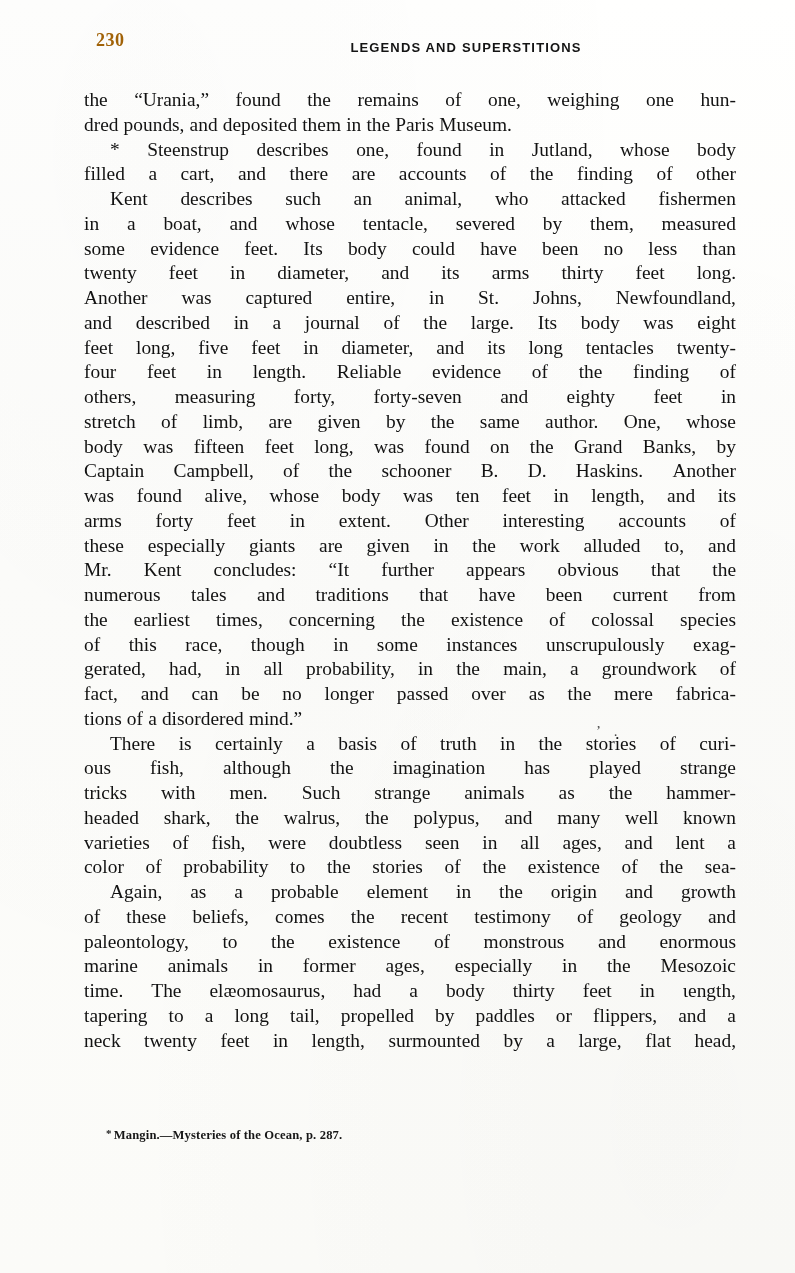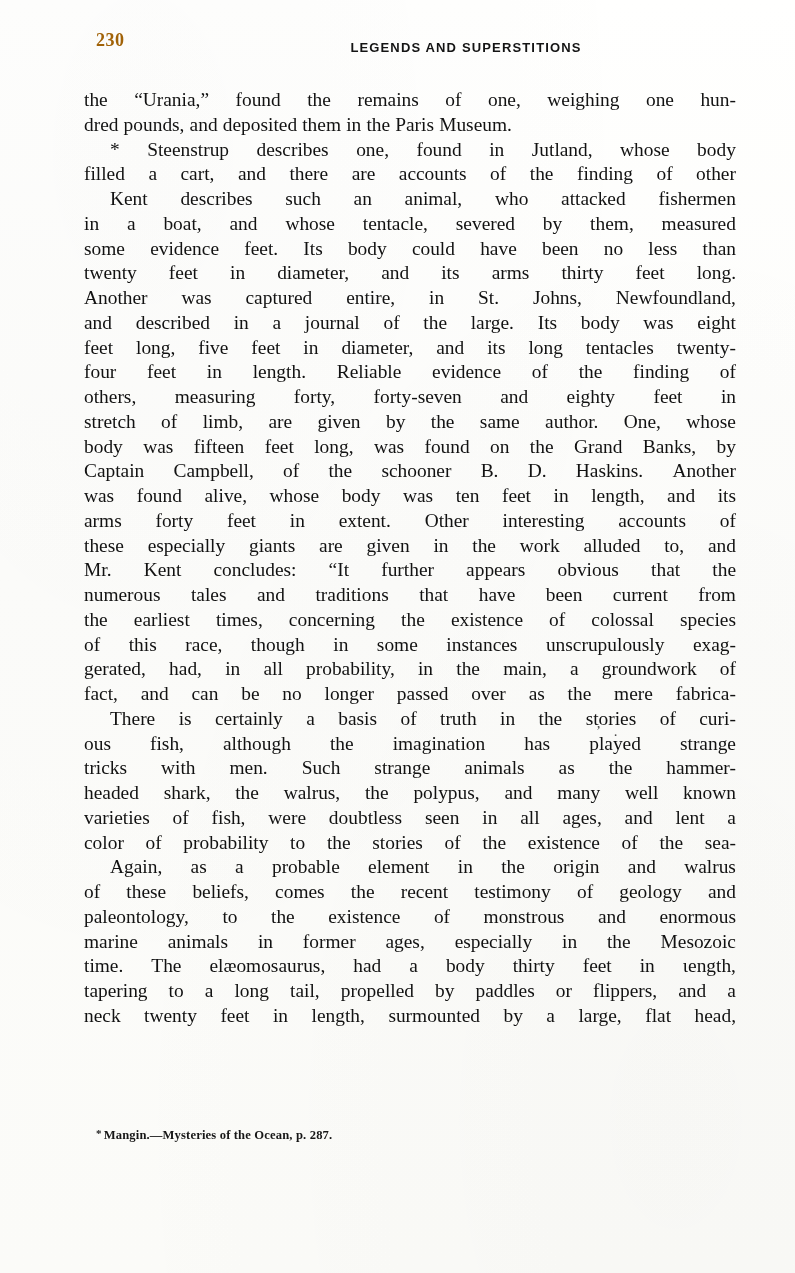--- a/index.html
+++ b/index.html
@@ -103,21 +103,21 @@
     position: absolute;
     left: 596px;
     top: 723px;
     font-size: 15px;
     color: #2b2b2b;
     letter-spacing: 5px;
     opacity: 0.85;
   }
   .footnote {
     position: absolute;
-    left: 96px;
+    left: 106px;
     top: 1127px;
     font-family: "Liberation Serif", "DejaVu Serif", serif;
     font-weight: bold;
     font-size: 12.6px;
     letter-spacing: 0.15px;
     color: #171717;
   }
   .fn-star {
     font-size: 11px;
     vertical-align: 2px;
@@ -159,31 +159,32 @@
         <div class="ln-j"><span>Captain</span><span>Campbell,</span><span>of</span><span>the</span><span>schooner</span><span>B.</span><span>D.</span><span>Haskins.</span><span>Another</span></div>
         <div class="ln-j"><span>was</span><span>found</span><span>alive,</span><span>whose</span><span>body</span><span>was</span><span>ten</span><span>feet</span><span>in</span><span>length,</span><span>and</span><span>its</span></div>
         <div class="ln-j"><span>arms</span><span>forty</span><span>feet</span><span>in</span><span>extent.</span><span>Other</span><span>interesting</span><span>accounts</span><span>of</span></div>
         <div class="ln-j"><span>these</span><span>especially</span><span>giants</span><span>are</span><span>given</span><span>in</span><span>the</span><span>work</span><span>alluded</span><span>to,</span><span>and</span></div>
         <div class="ln-j"><span>Mr.</span><span>Kent</span><span>concludes:</span><span>“It</span><span>further</span><span>appears</span><span>obvious</span><span>that</span><span>the</span></div>
         <div class="ln-j"><span>numerous</span><span>tales</span><span>and</span><span>traditions</span><span>that</span><span>have</span><span>been</span><span>current</span><span>from</span></div>
         <div class="ln-j"><span>the</span><span>earliest</span><span>times,</span><span>concerning</span><span>the</span><span>existence</span><span>of</span><span>colossal</span><span>species</span></div>
         <div class="ln-j"><span>of</span><span>this</span><span>race,</span><span>though</span><span>in</span><span>some</span><span>instances</span><span>unscrupulously</span><span>exag-</span></div>
         <div class="ln-j"><span>gerated,</span><span>had,</span><span>in</span><span>all</span><span>probability,</span><span>in</span><span>the</span><span>main,</span><span>a</span><span>groundwork</span><span>of</span></div>
         <div class="ln-j"><span>fact,</span><span>and</span><span>can</span><span>be</span><span>no</span><span>longer</span><span>passed</span><span>over</span><span>as</span><span>the</span><span>mere</span><span>fabrica-</span></div>
+        <div class="ln">tions of a disordered mind.”</div>
       </div>
       <div class="para">
         <div class="ln-j ln-ind"><span>There</span><span>is</span><span>certainly</span><span>a</span><span>basis</span><span>of</span><span>truth</span><span>in</span><span>the</span><span>stories</span><span>of</span><span>curi-</span></div>
         <div class="ln-j"><span>ous</span><span>fish,</span><span>although</span><span>the</span><span>imagination</span><span>has</span><span>played</span><span>strange</span></div>
         <div class="ln-j"><span>tricks</span><span>with</span><span>men.</span><span>Such</span><span>strange</span><span>animals</span><span>as</span><span>the</span><span>hammer-</span></div>
         <div class="ln-j"><span>headed</span><span>shark,</span><span>the</span><span>walrus,</span><span>the</span><span>polypus,</span><span>and</span><span>many</span><span>well</span><span>known</span></div>
         <div class="ln-j"><span>varieties</span><span>of</span><span>fish,</span><span>were</span><span>doubtless</span><span>seen</span><span>in</span><span>all</span><span>ages,</span><span>and</span><span>lent</span><span>a</span></div>
         <div class="ln-j"><span>color</span><span>of</span><span>probability</span><span>to</span><span>the</span><span>stories</span><span>of</span><span>the</span><span>existence</span><span>of</span><span>the</span><span>sea-</span></div>
       </div>
       <div class="para">
-        <div class="ln-j ln-ind"><span>Again,</span><span>as</span><span>a</span><span>probable</span><span>element</span><span>in</span><span>the</span><span>origin</span><span>and</span><span>walrus</span></div>
+        <div class="ln-j ln-ind"><span>Again,</span><span>as</span><span>a</span><span>probable</span><span>element</span><span>in</span><span>the</span><span>origin</span><span>and</span><span>growth</span></div>
         <div class="ln-j"><span>of</span><span>these</span><span>beliefs,</span><span>comes</span><span>the</span><span>recent</span><span>testimony</span><span>of</span><span>geology</span><span>and</span></div>
         <div class="ln-j"><span>paleontology,</span><span>to</span><span>the</span><span>existence</span><span>of</span><span>monstrous</span><span>and</span><span>enormous</span></div>
         <div class="ln-j"><span>marine</span><span>animals</span><span>in</span><span>former</span><span>ages,</span><span>especially</span><span>in</span><span>the</span><span>Mesozoic</span></div>
         <div class="ln-j"><span>time.</span><span>The</span><span>elæomosaurus,</span><span>had</span><span>a</span><span>body</span><span>thirty</span><span>feet</span><span>in</span><span>ɩength,</span></div>
         <div class="ln-j"><span>tapering</span><span>to</span><span>a</span><span>long</span><span>tail,</span><span>propelled</span><span>by</span><span>paddles</span><span>or</span><span>flippers,</span><span>and</span><span>a</span></div>
         <div class="ln-j"><span>neck</span><span>twenty</span><span>feet</span><span>in</span><span>length,</span><span>surmounted</span><span>by</span><span>a</span><span>large,</span><span>flat</span><span>head,</span></div>
       </div>
     </div>
 
   <div class="stray-marks">’ .</div>

